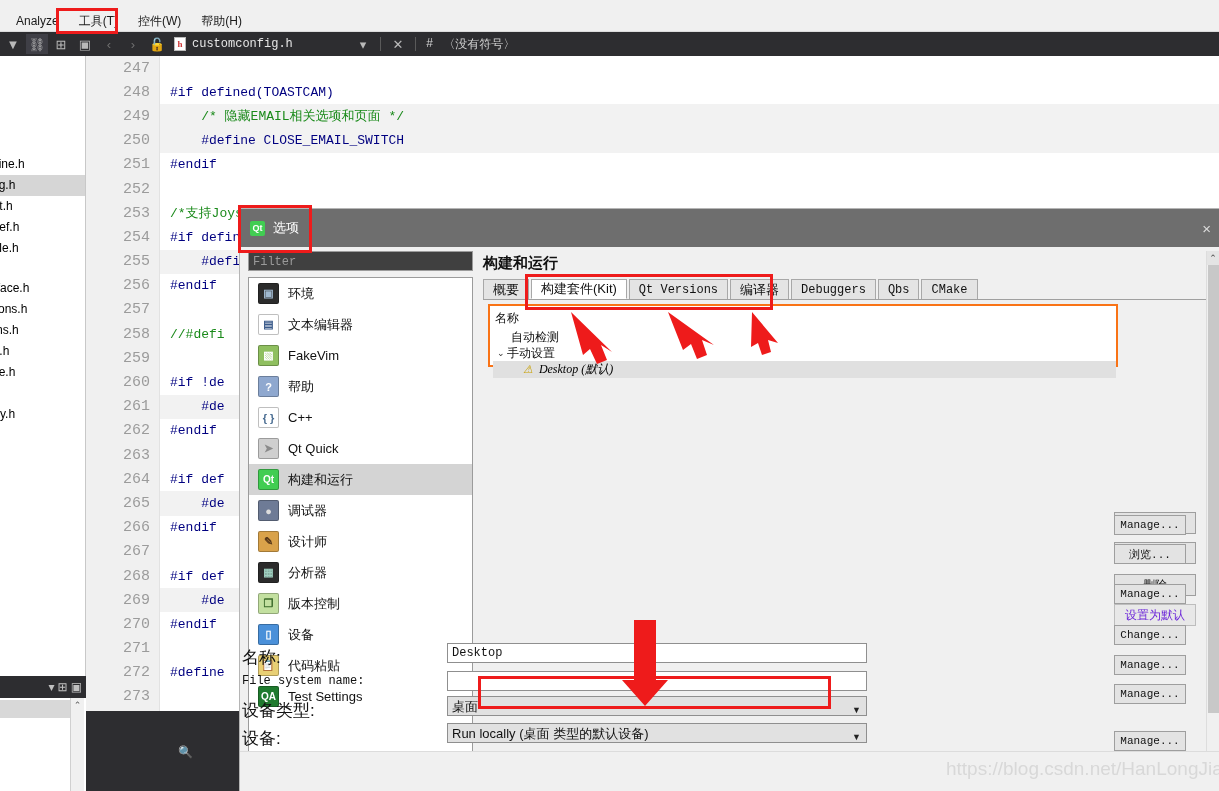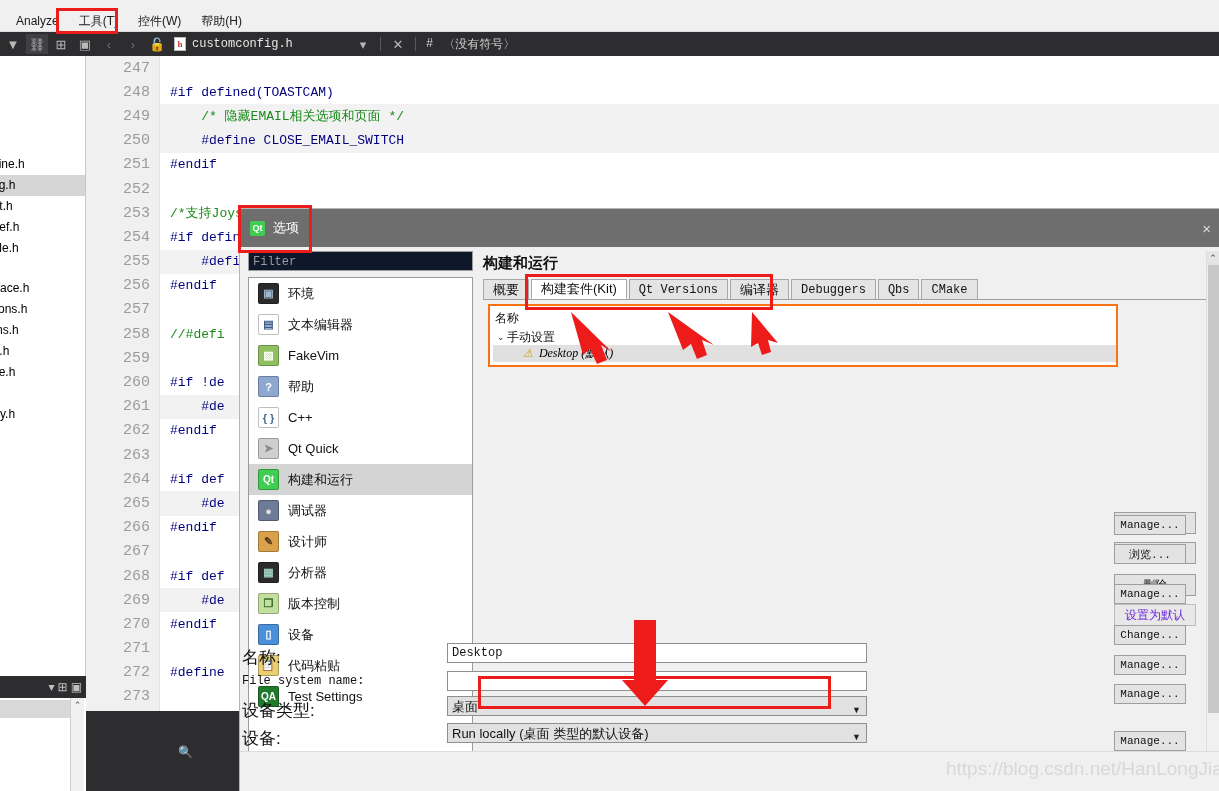--- a/index.html
+++ b/index.html
@@ -105,21 +105,21 @@
   }
   .qticon {
     width:15px; height:15px; background:#41cd52; border-radius:2px; color:#ffffff;
     font-size:9px; display:flex; align-items:center; justify-content:center;
     font-family:"Liberation Sans", sans-serif; font-weight:bold;
   }
   .dlg-close { position:absolute; right:8px; top:11px; color:#dcdcdc; font-size:15px; }
 
   .filter {
     position:absolute; left:8px; top:42px; width:225px; height:20px;
-    background:#0f172a; border:1px solid #9b9b9b;
+    background:#404040; border:1px solid #9b9b9b;
     font-family:"Liberation Mono", monospace; font-size:12px; color:#9a9a9a;
     padding:2px 4px; line-height:16px;
   }
   .catlist {
     position:absolute; left:8px; top:68px; width:225px; height:483px;
     background:#ffffff; border:1px solid #9b9b9b; overflow:hidden;
   }
   .cat { height:31px; display:flex; align-items:center; gap:9px; padding-left:9px; font-size:13px; color:#111; }
   .cat.sel { background:#d4d4d4; }
   .cat .ico { width:21px; height:21px; flex:0 0 21px; display:flex; align-items:center; justify-content:center;
@@ -467,20 +467,23 @@
         <div class="tab act cn">构建套件(Kit)</div>
         <div class="tab">Qt Versions</div>
         <div class="tab cn">编译器</div>
         <div class="tab">Debuggers</div>
         <div class="tab">Qbs</div>
         <div class="tab">CMake</div>
       </div>
 
     <div class="kitbox">
       <div class="hdr">名称</div>
+      <div class="r ind1">
+        <span>自动检测</span>
+      </div>
       <div class="r" style="padding-left:4px;">
         <span class="chev">⌄</span>
         <span>手动设置</span>
       </div>
       <div class="kitrow">
         <span class="warn">⚠</span>
         <span>Desktop (默认)</span>
       </div>
     </div>
 

